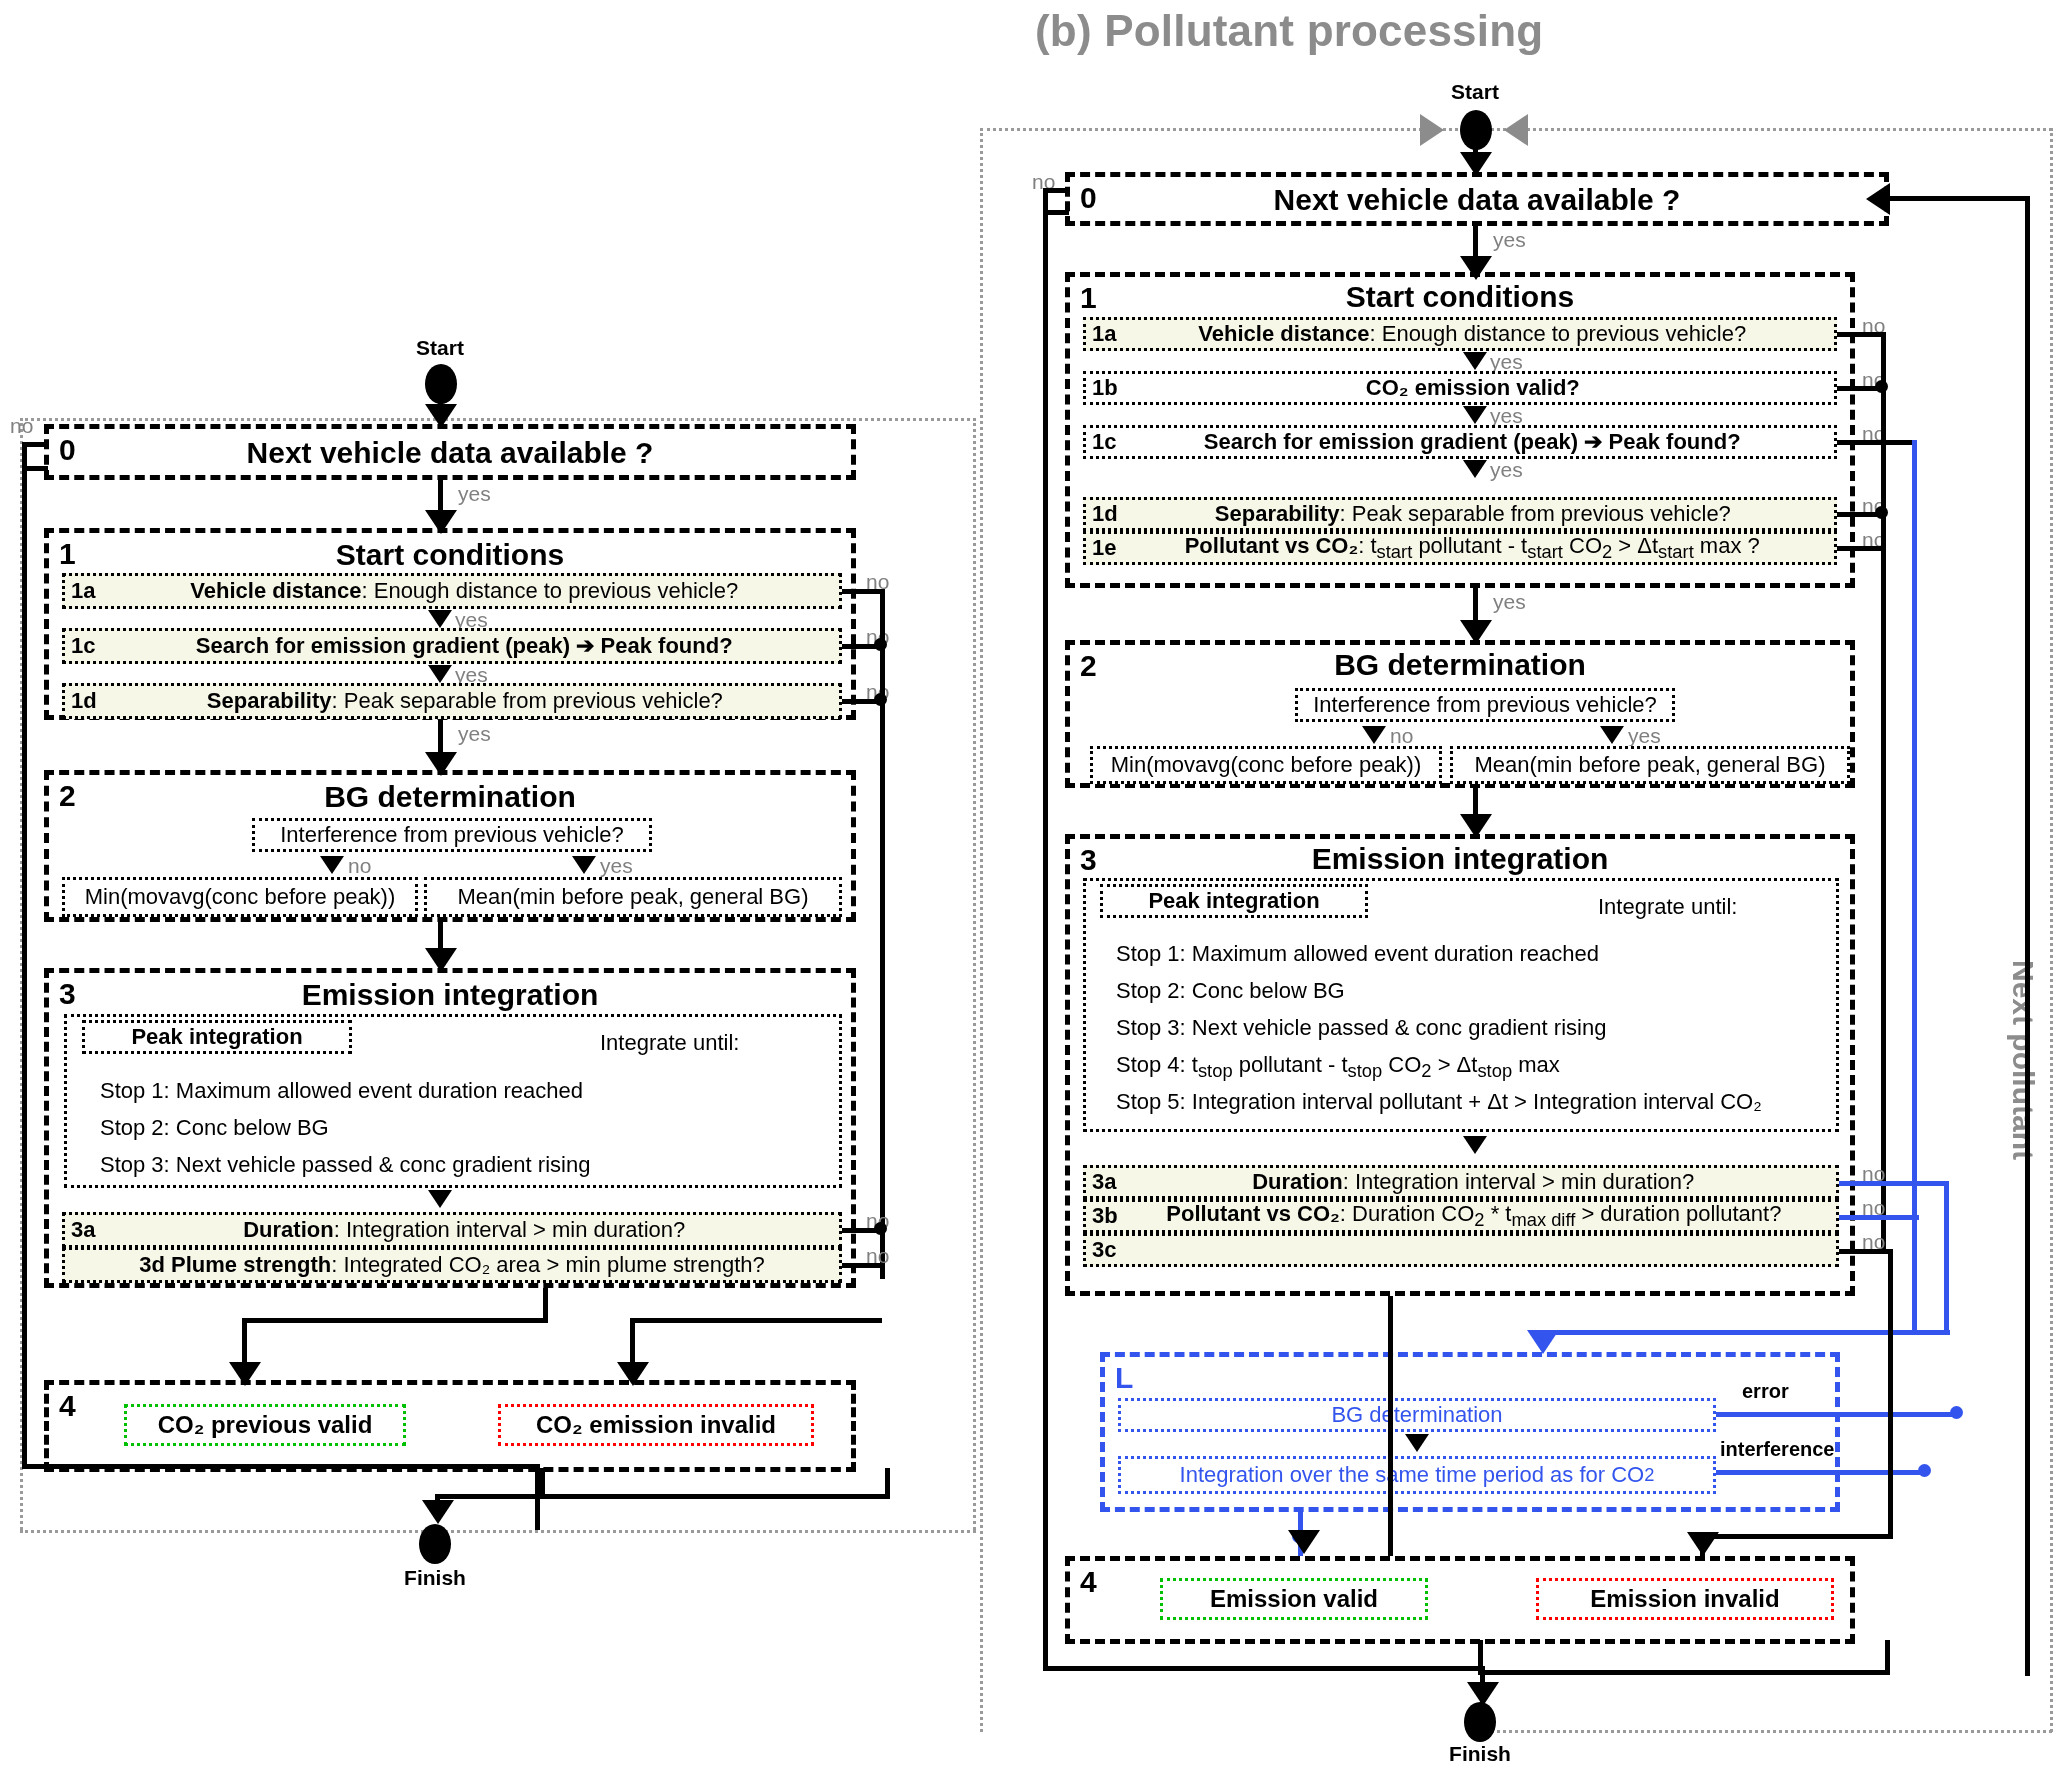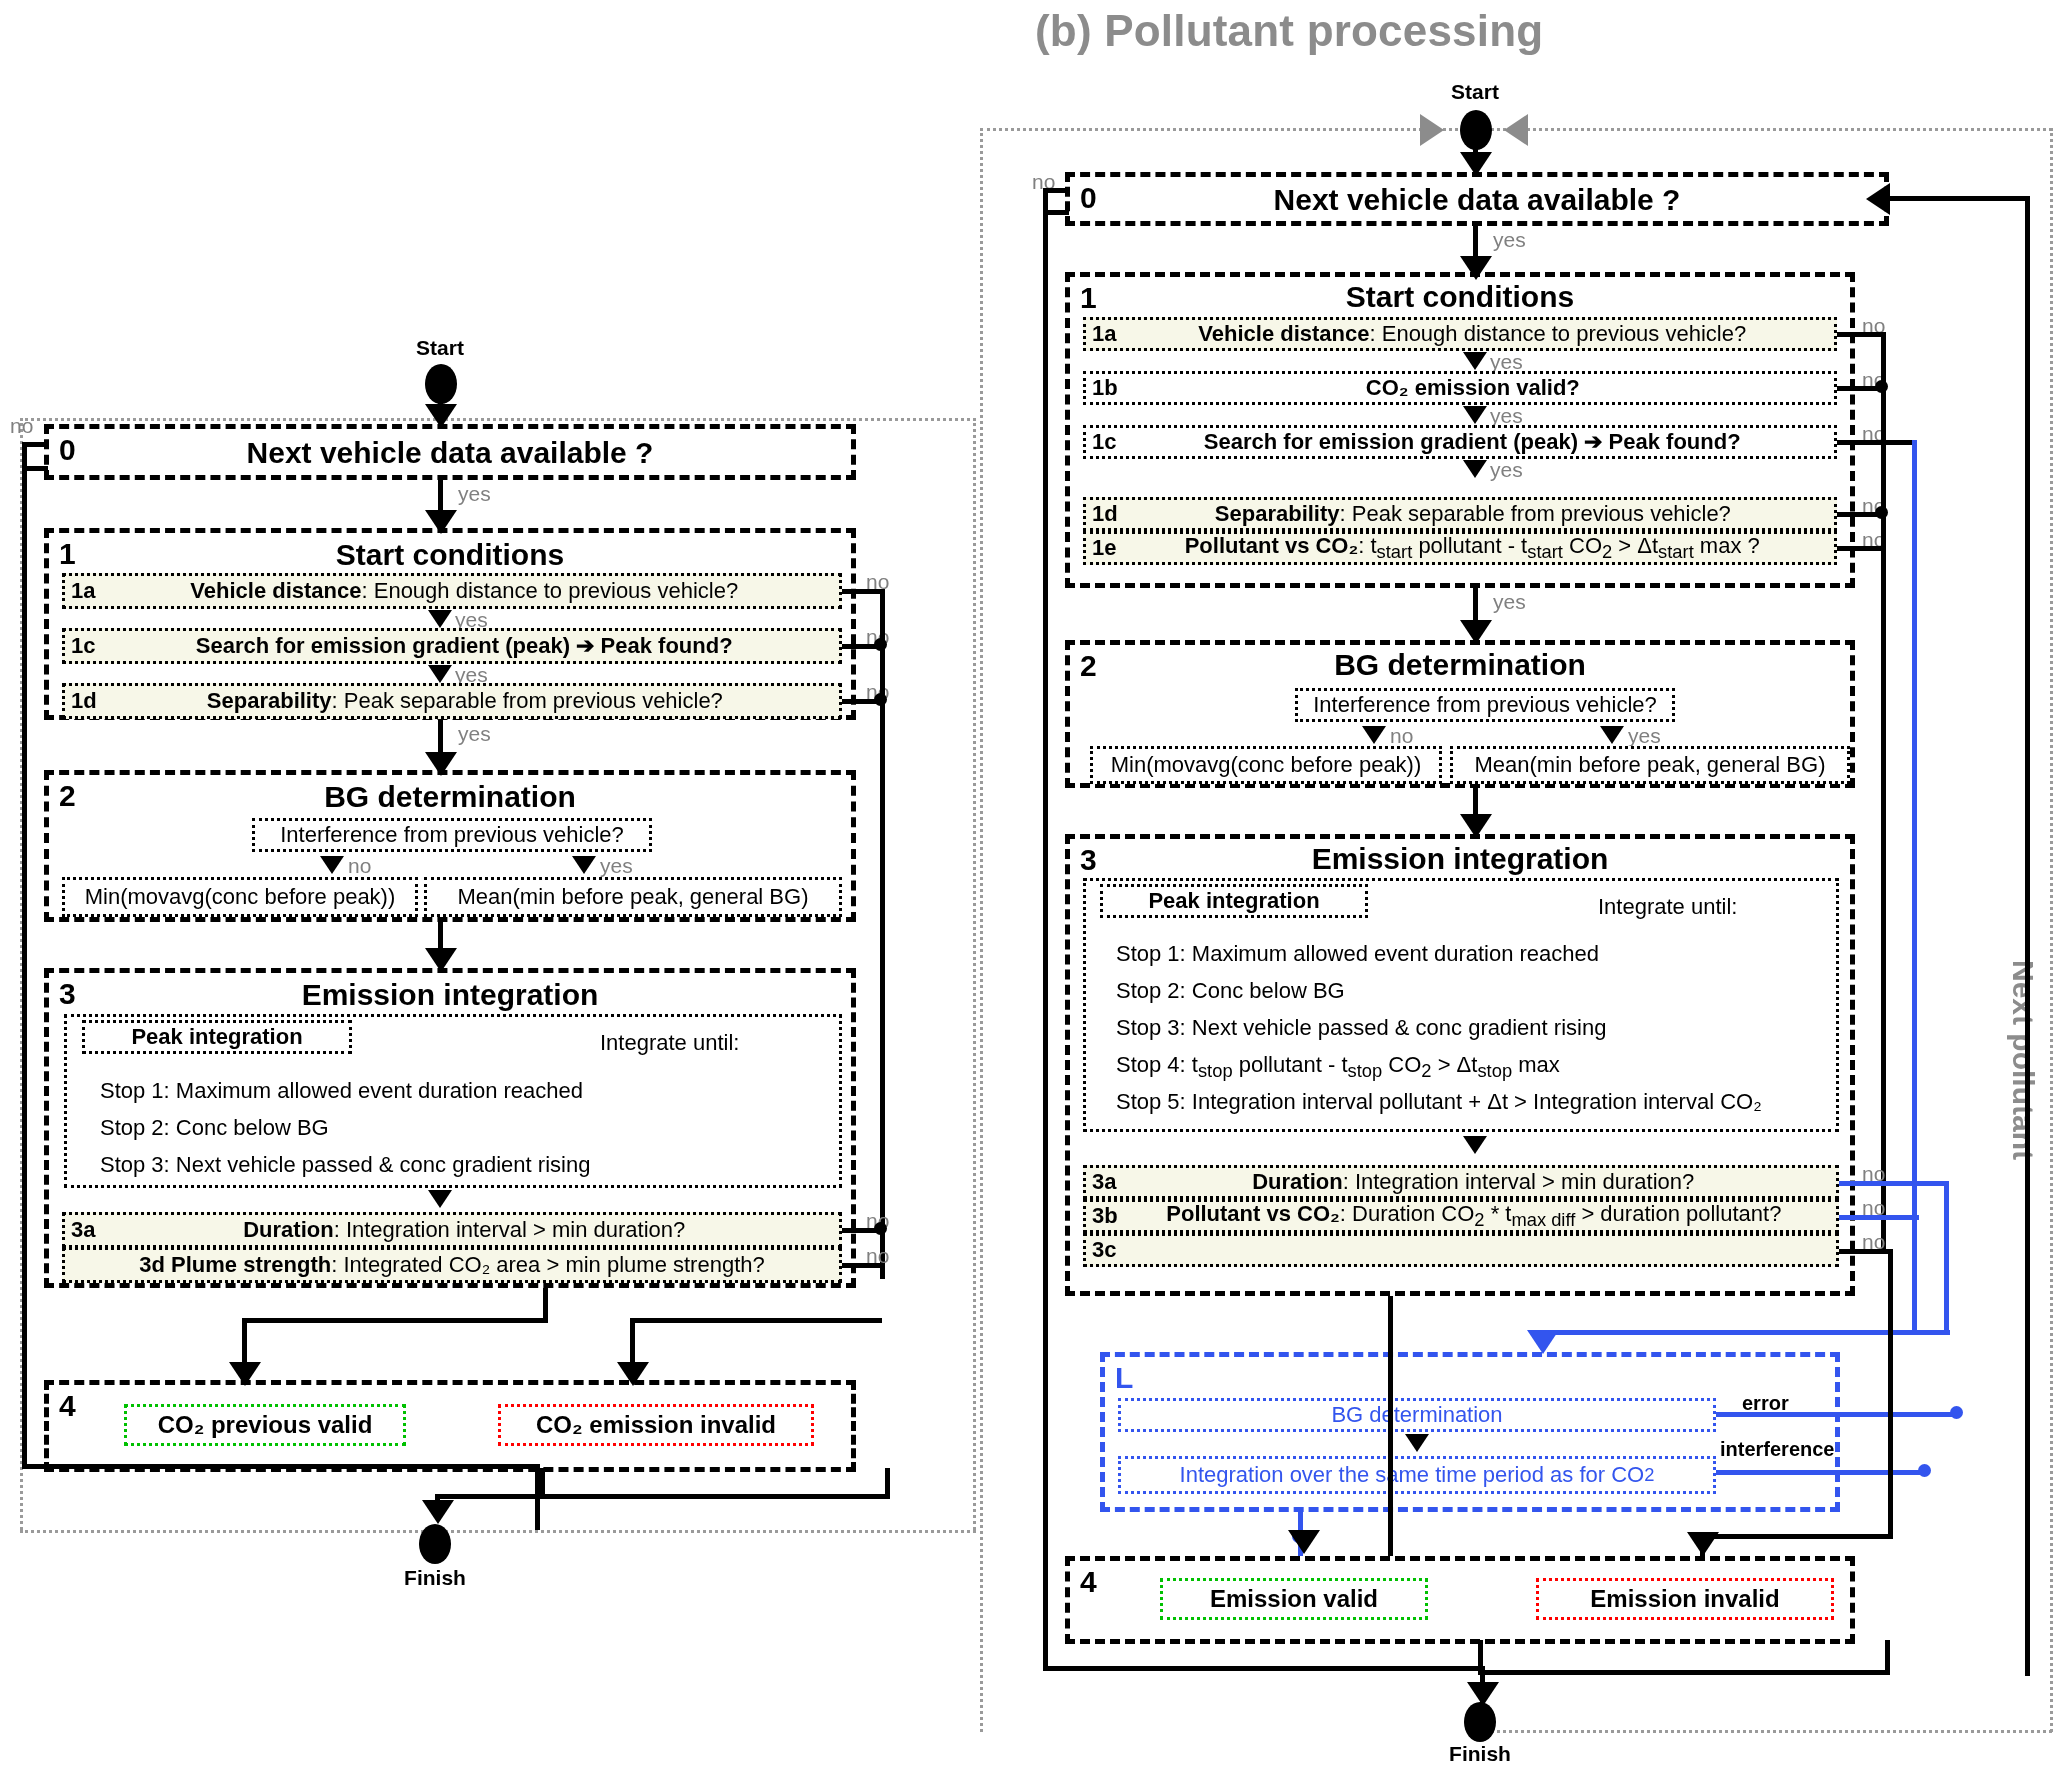--- a/index.html
+++ b/index.html
@@ -429,21 +429,21 @@
   <div class="abs vline blue" style="left:1944px; top:1181px; height:150px;"></div>
 
   <div class="abs hline blue" style="left:1540px; top:1330px; width:410px;"></div>
   <div class="abs arr-d blue" style="left:1527px; top:1330px;"></div>
   <div class="abs stage blue" style="left:1100px; top:1352px; width:740px; height:160px;">
     <span class="stage-num blue">L</span>
   </div>
   <div class="abs cond-c blue" style="left:1118px; top:1398px; width:598px; height:34px; border-color:#3355ee;">BG determination</div>
   <div class="abs arr-sm-d" style="left:1405px; top:1434px;"></div>
   <div class="abs cond-c blue" style="left:1118px; top:1456px; width:598px; height:38px; border-color:#3355ee;">Integration over the same time period as for CO<sub>2</sub></div>
-  <div class="abs edge-lbl" style="left:1742px; top:1380px;margin-top:12px;">error</div>
+  <div class="abs edge-lbl" style="left:1742px; top:1380px;">error</div>
   <div class="abs edge-lbl" style="left:1720px; top:1438px;">interference</div>
   <div class="abs hline blue" style="left:1716px; top:1412px; width:244px;"></div>
   <div class="abs hline blue" style="left:1716px; top:1470px; width:212px;"></div>
   <div class="abs dot blue" style="left:1950px; top:1406px;"></div>
   <div class="abs dot blue" style="left:1918px; top:1464px;"></div>
 
   <div class="abs vline blue" style="left:1298px; top:1512px; height:44px;"></div>
   <div class="abs hline blue" style="left:1298px; top:1536px; width:2px;"></div>
   <div class="abs dot blue" style="left:1292px; top:1530px;"></div>
 

